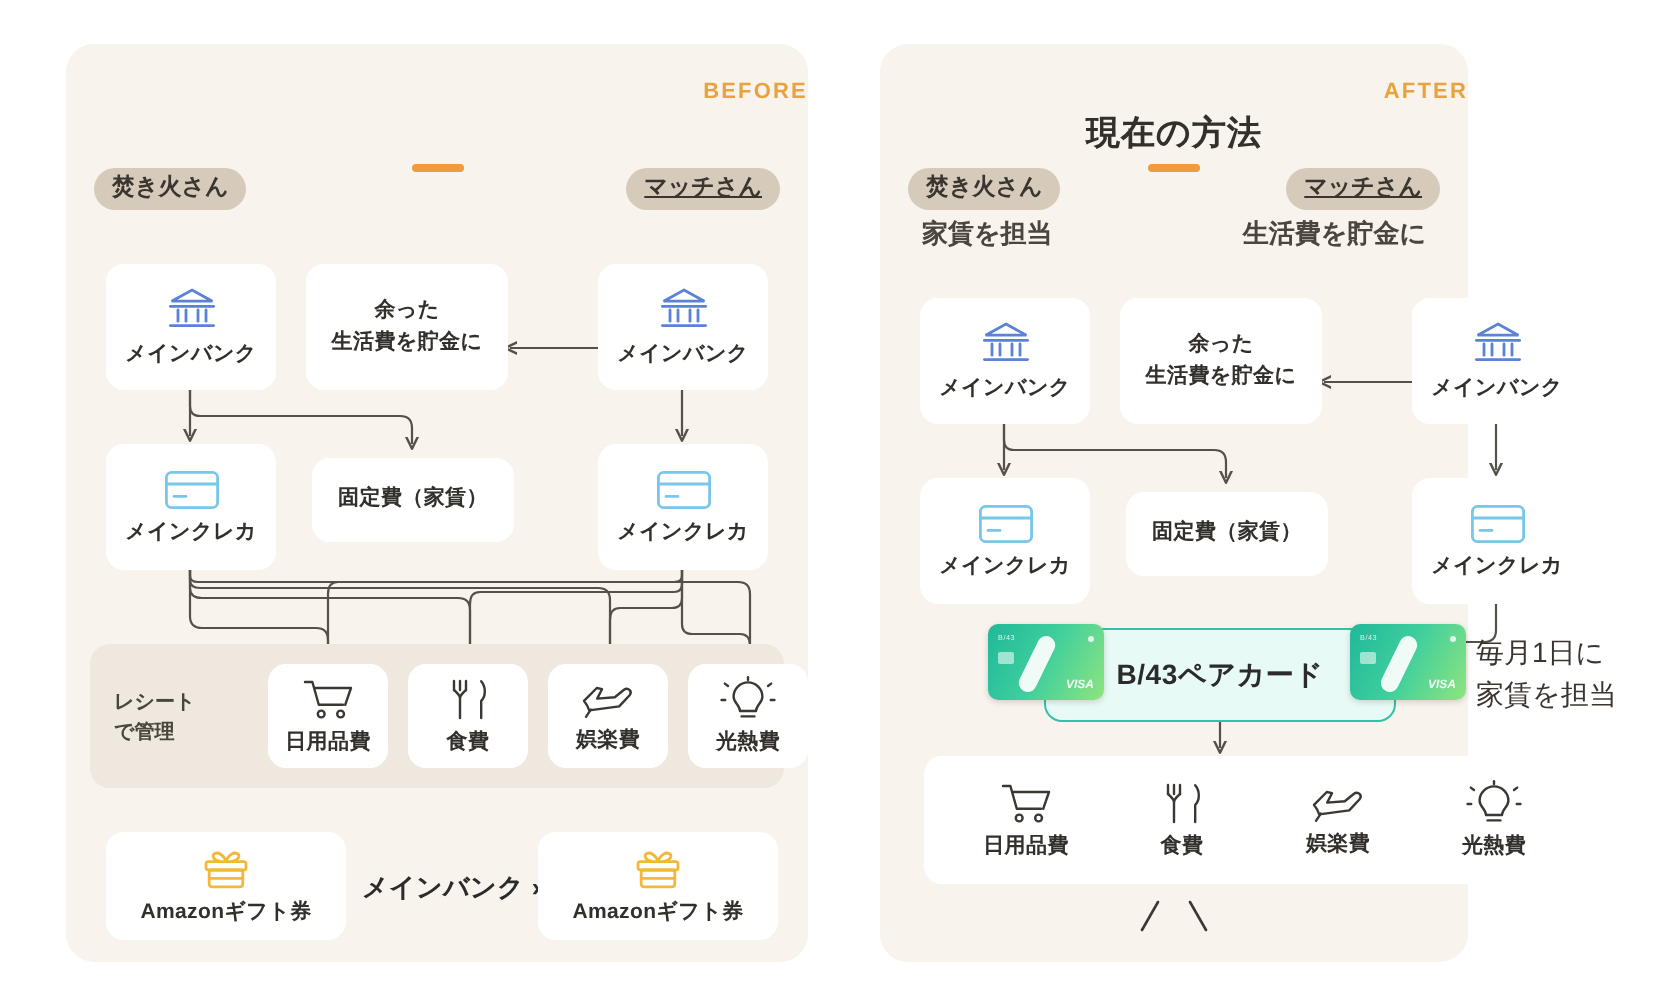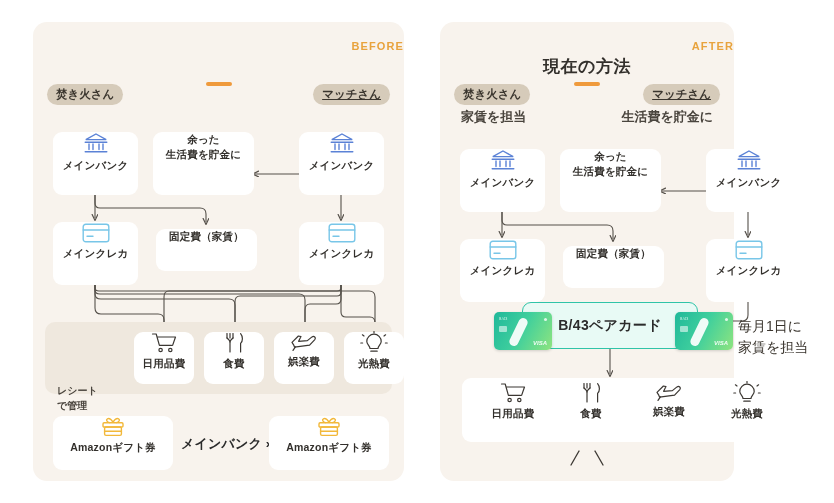--- a/index.html
+++ b/index.html
@@ -62,48 +62,48 @@
   }
   .pill-sub.left  { left: 21px; }
   .pill-sub.right { right: 21px; }
 
   
   .node {
     position: absolute;
     background: #ffffff;
     border-radius: 9px;
     display: flex; flex-direction: column;
-    align-items: center; 
+    align-items: center; justify-content: center;
   }
   .node .label {
     font-size: 10.5px; font-weight: bold; color: #33302c;
     white-space: nowrap; letter-spacing: .2px;
   }
   .node .icon { display: block; line-height: 0; margin-bottom: 3px; }
   .node.text-only .label { line-height: 1.45; text-align: center; }
 
   
   .subpanel {
     position: absolute;
     background: #efe8de;
     border-radius: 10px;
   }
   .receipt-label {
     position: absolute;
     font-size: 10px; font-weight: bold; color: #4a453e;
-    line-height: 1.45; text-align: left; white-space: nowrap; margin-top: 39px;
+    line-height: 1.45; text-align: left; white-space: nowrap;
   }
 
   
   .pairbox {
     position: absolute;
     border: 1.8px solid #2fc4a8;
     background: #e8faf5;
     border-radius: 9px;
-    display: flex; align-items: center; justify-content: center;
+    display: flex; align-items: center; justify-content: center; margin-top: 12px;
   }
   .pairbox .label {
     font-size: 14px; font-weight: bold; color: #2b2b2b;
     letter-spacing: .3px; white-space: nowrap;
   }
   .greencard {
     position: absolute;
     width: 58px; height: 38px;
     border-radius: 5px;
     background: linear-gradient(118deg, #20b89a 0%, #3fcf9d 48%, #8ee47f 100%);

